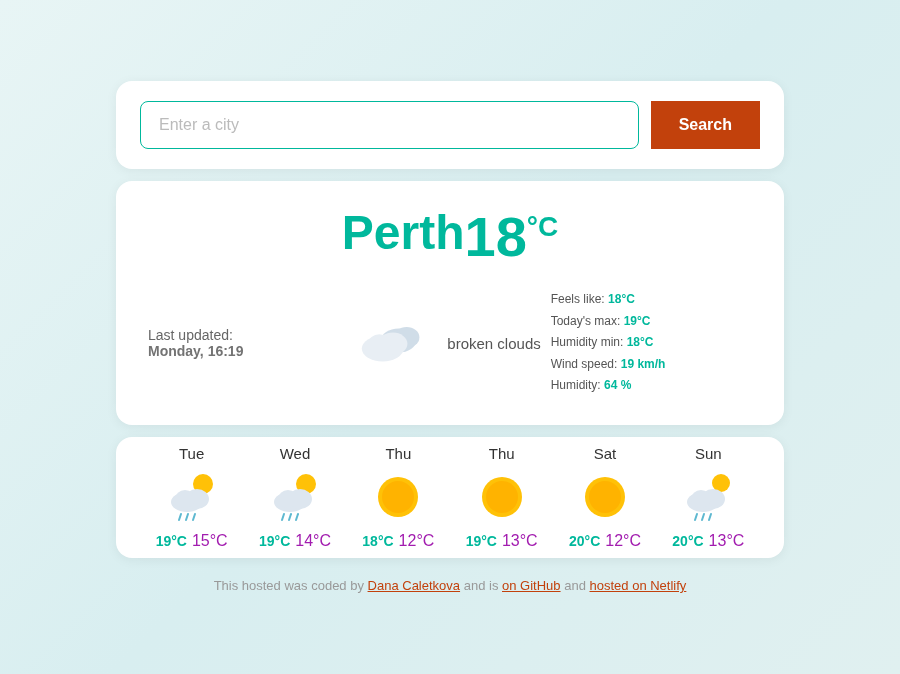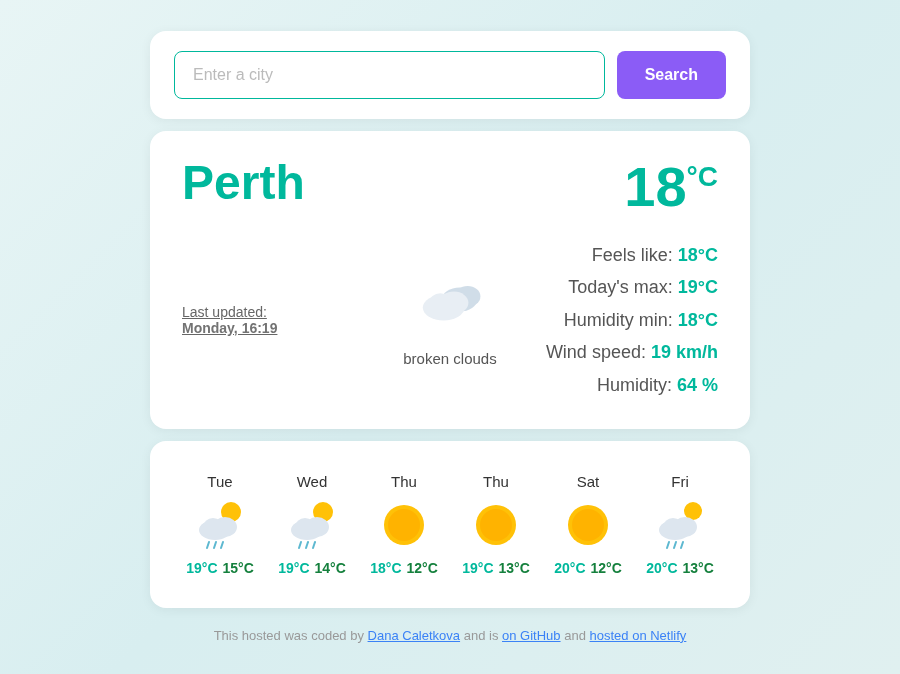--- a/index.html
+++ b/index.html
@@ -9,21 +9,21 @@
       background: linear-gradient(135deg, #e8f5f5 0%, #d8eef0 50%, #e0f0f0 100%);
       min-height: 100vh;
       display: flex;
       flex-direction: column;
       align-items: center;
       justify-content: center;
       padding: 20px;
     }
 
     .container {
-      width: 600px;
+      width: 668px;
       max-width: 100%;
     }
 
     
     .search-card {
       background: white;
       border-radius: 16px;
       padding: 20px 24px;
       margin-bottom: 12px;
       box-shadow: 0 2px 12px rgba(0,0,0,0.06);
@@ -40,44 +40,44 @@
       color: #999;
       outline: none;
       font-family: inherit;
     }
 
     .search-input::placeholder {
       color: #bbb;
     }
 
     .search-btn {
-      background: #8b5cf6;
+      background: #c2410c;
       color: white;
       border: none;
-      border-radius: 8px;
+      border-radius: 0;
       padding: 0 28px;
       font-size: 16px;
       font-weight: 600;
       cursor: pointer;
       font-family: inherit;
       white-space: nowrap;
     }
 
     
     .weather-card {
       background: white;
       border-radius: 16px;
       padding: 28px 32px;
       margin-bottom: 12px;
       box-shadow: 0 2px 12px rgba(0,0,0,0.06);
     }
 
     .weather-header {
       display: flex;
-      justify-content: space-between;
+      justify-content: center;
       align-items: flex-start;
       margin-bottom: 24px;
     }
 
     .city-name {
       font-size: 48px;
       font-weight: 800;
       color: #00b89c;
       line-height: 1;
     }
@@ -96,63 +96,61 @@
 
     .weather-body {
       display: grid;
       grid-template-columns: 1fr 1fr 1fr;
       align-items: center;
     }
 
     .last-updated {
       font-size: 14px;
       color: #666;
-      text-decoration: underline;
     }
 
     .last-updated-time {
       color: #737373;
       font-weight: 600;
     }
 
     .weather-icon-area {
       display: flex;
-      flex-direction: column;
       align-items: center;
       gap: 18px;
     }
 
     .weather-desc {
       font-size: 15px;
       color: #555;
     }
 
     .weather-details {
-      font-size: 18px;
+      font-size: 12px;
       color: #555;
-      text-align: right;
+      text-align: left;
       line-height: 1.8;
     }
 
     .weather-details strong {
       color: #00b89c;
       font-weight: 700;
     }
 
     
     .cloud-icon {
       width: 80px;
       height: 60px;
     }
 
     
     .forecast-card {
       background: white;
       border-radius: 16px;
-      padding: 32px 28px;
+      padding: 8px 28px;
       margin-bottom: 20px;
       box-shadow: 0 2px 12px rgba(0,0,0,0.06);
     }
 
     .forecast-grid {
       display: grid;
       grid-template-columns: repeat(6, 1fr);
       gap: 8px;
     }
 
@@ -183,34 +181,34 @@
       align-items: baseline;
     }
 
     .temp-high {
       font-size: 14px;
       color: #00b89c;
       font-weight: 700;
     }
 
     .temp-low {
-      font-size: 14px;
-      color: #15803d;
-      font-weight: 700;
+      font-size: 16px;
+      color: #a21caf;
+      font-weight: 400;
     }
 
     
     .footer {
       text-align: center;
       font-size: 13px;
       color: #999;
     }
 
     .footer a {
-      color: #3b82f6;
+      color: #c2410c;
       text-decoration: underline;
     }
   </style>
 </head>
 <body>
 
 <div class="container">
 
   <div class="search-card">
     <input type="text" class="search-input" placeholder="Enter a city" style="">
@@ -332,21 +330,21 @@
           <circle cx="25" cy="25" r="20" fill="#FFC107"></circle>
           <circle cx="25" cy="25" r="16" fill="#FFB300"></circle>
         </svg>
           </div>
           <div class="temp-row">
             <span class="temp-high">20°C</span>
             <span class="temp-low">12°C</span>
           </div>
         </div>
         <div class="forecast-day">
-          <div class="day-label">Fri</div>
+          <div class="day-label">Sun</div>
           <div class="forecast-icon">
         <svg width="54" height="54" viewBox="0 0 54 54" xmlns="http://www.w3.org/2000/svg">
           <circle cx="40" cy="13" r="9" fill="#FFC107"></circle>
           <ellipse cx="22" cy="32" rx="16" ry="10" fill="#dde6ef"></ellipse>
           <ellipse cx="32" cy="29" rx="12" ry="10" fill="#dde6ef"></ellipse>
           <ellipse cx="20" cy="29" rx="10" ry="9" fill="#dde6ef"></ellipse>
           <line x1="16" y1="44" x2="14" y2="50" stroke="#5db8d0" stroke-width="2" stroke-linecap="round"></line>
           <line x1="23" y1="44" x2="21" y2="50" stroke="#5db8d0" stroke-width="2" stroke-linecap="round"></line>
           <line x1="30" y1="44" x2="28" y2="50" stroke="#5db8d0" stroke-width="2" stroke-linecap="round"></line>
         </svg>

